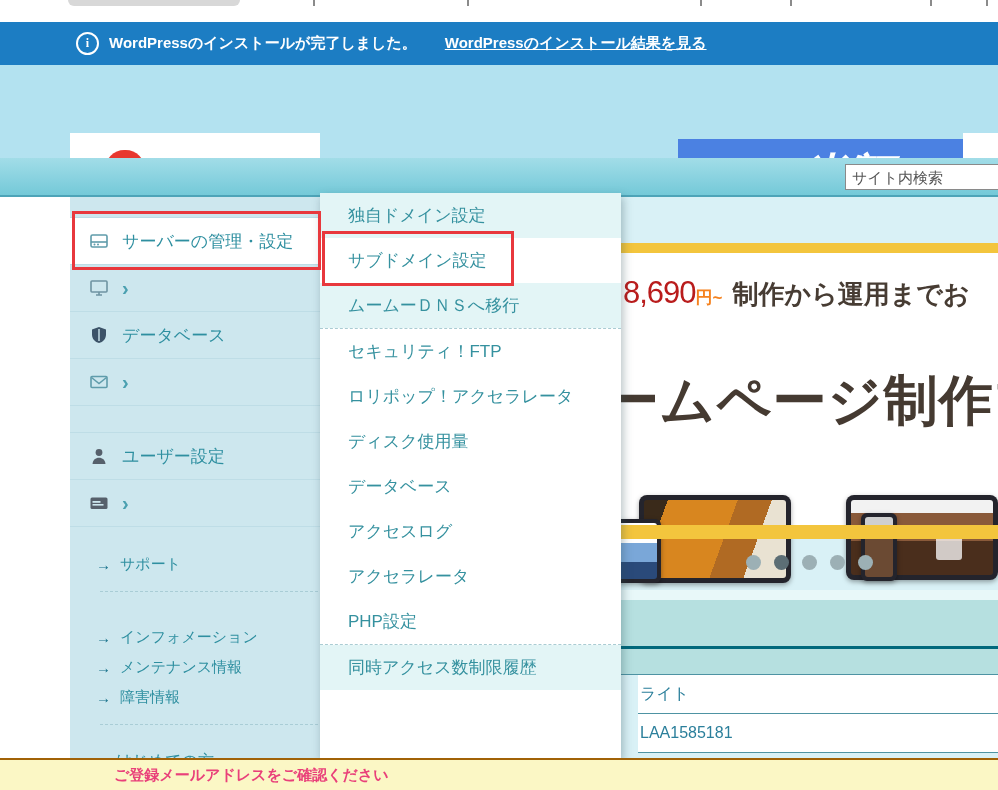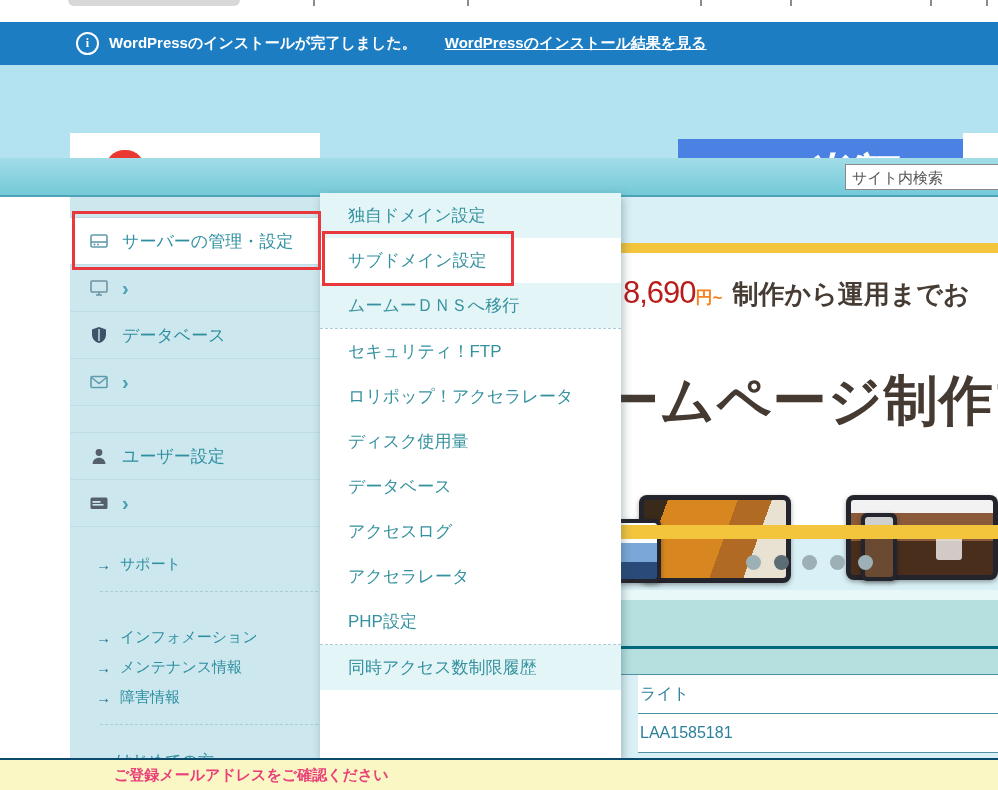--- a/index.html
+++ b/index.html
@@ -97,21 +97,21 @@
   .acct-strip{position:absolute;left:0;top:393px;width:377px;height:10px;background:#e8f8f9;}
   .acct-head1{position:absolute;left:0;top:403px;width:377px;height:46px;background:#b6e0e0;}
   .acct-line{position:absolute;left:0;top:449px;width:377px;height:3px;background:#01697c;}
   .acct-head2{position:absolute;left:0;top:452px;width:377px;height:25px;background:#b6e0e0;border-bottom:1px solid #4e93a3;}
   .acct-row{position:absolute;left:17px;width:377px;height:39px;background:#fff;border-bottom:1px solid #4e93a3;
     display:flex;align-items:center;color:#2b7f9b;font-size:16px;padding-left:2px;box-sizing:border-box;}
   .acct-row.r1{top:478px;}
   .acct-row.r2{top:517px;}
   
   .notice{position:absolute;left:0;top:758px;width:998px;height:32px;background:#fbf7c5;
-    border-top:2px solid #0c4a6e;box-sizing:border-box;z-index:8;display:flex;align-items:center;}
+    border-top:2px solid #a16207;box-sizing:border-box;z-index:8;display:flex;align-items:center;}
   .notice .txt{margin-left:114px;color:#e9407a;font-size:15px;font-weight:bold;}
   
   .hibox{position:absolute;border:3px solid #e8383d;z-index:9;pointer-events:none;}
   .hibox.b1{left:72px;top:211px;width:243px;height:53px;}
   .hibox.b2{left:322px;top:231px;width:186px;height:49px;}
   svg{display:block;}
 </style>
 </head>
 <body>
 

